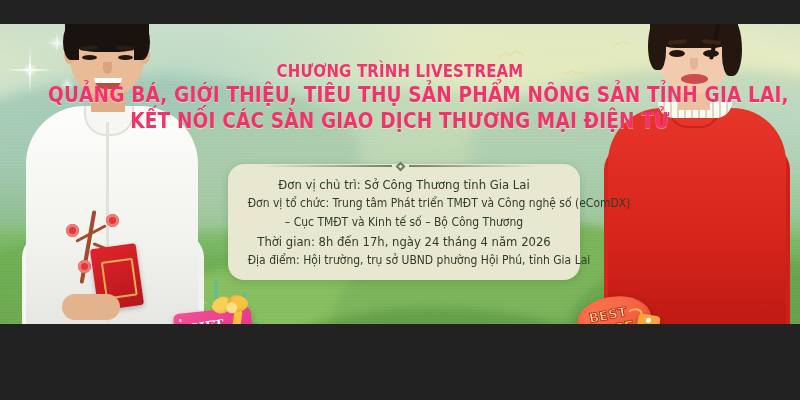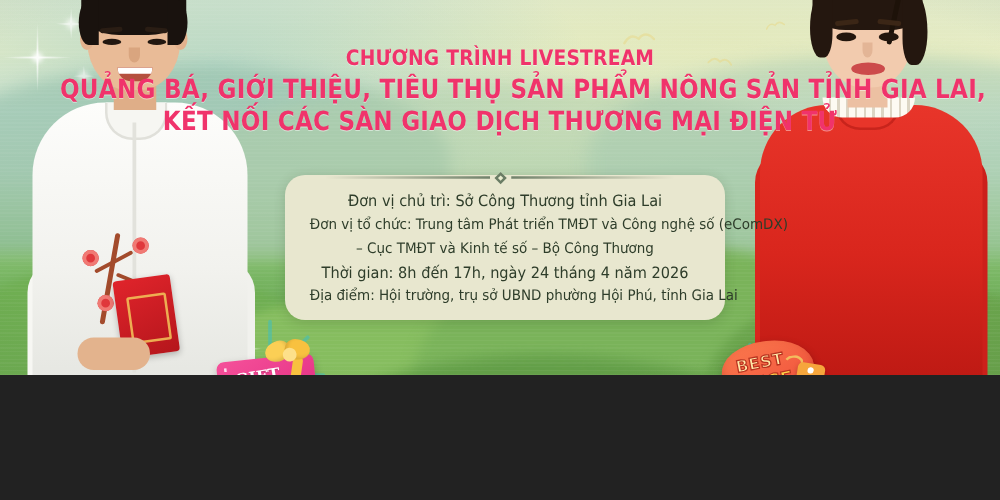--- a/index.html
+++ b/index.html
@@ -5,20 +5,21 @@
 <style>
   html,body{margin:0;padding:0;background:#222;}
   *{box-sizing:border-box;}
 
   #banner{
     position:relative;
     width:800px;height:300px;
     overflow:hidden;
     font-family:"Liberation Sans","DejaVu Sans",sans-serif;
     background:#cfe3cf;
+    margin-top:24px;
   }
 
   
   .bg-base{
     position:absolute;inset:0;
     background:
       linear-gradient(180deg,
         #dfe9cf 0%,
         #e8eec8 14%,
         #cfe4d2 30%,

